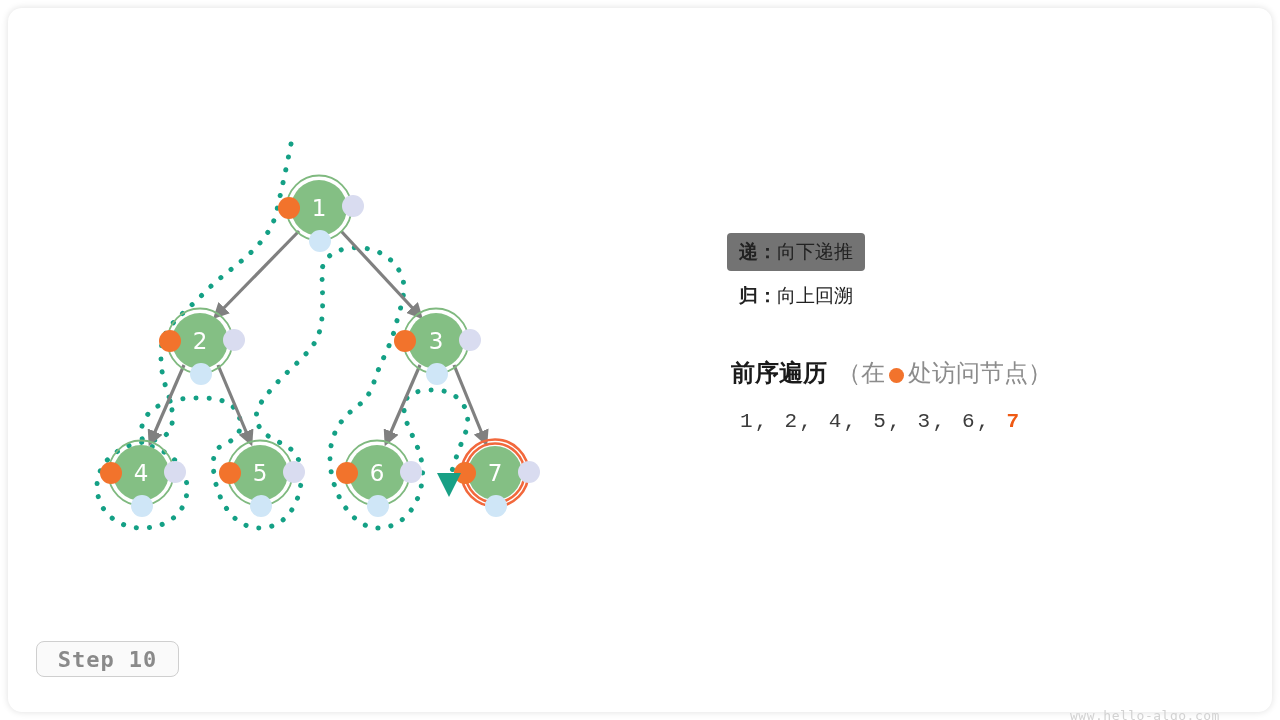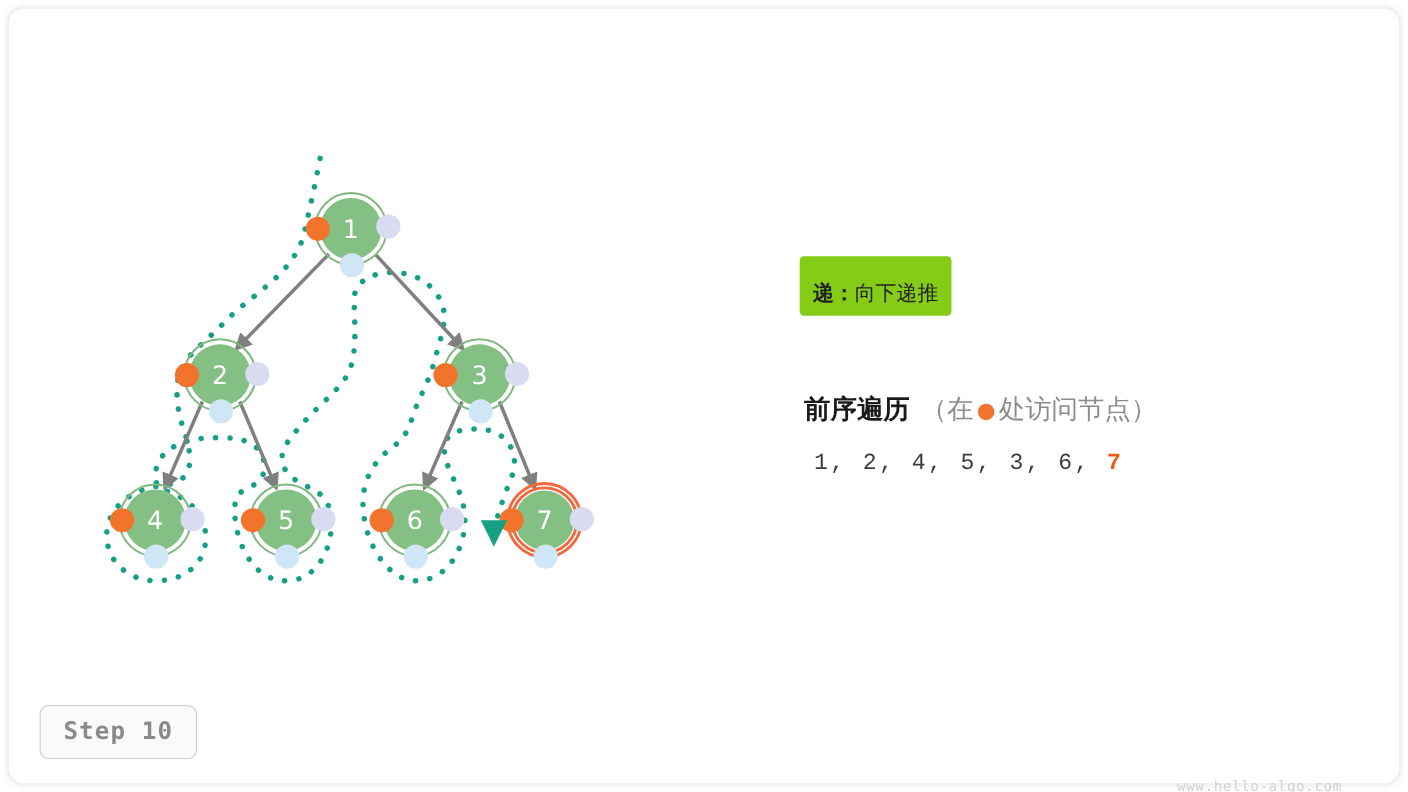--- a/index.html
+++ b/index.html
@@ -51,23 +51,23 @@
   .hint-row {
     font-family: "DejaVu Sans", sans-serif;
     font-size: 19px;
     color: #222222;
     line-height: 1;
     margin: 0 0 0 0;
     white-space: nowrap;
   }
   .hint-chip {
     display: inline-block;
-    background: #84cc16;
+    background: #737373;
     border-radius: 4px;
-    padding: 25px 12px 10px 12px;
+    padding: 9px 12px 10px 12px;
   }
   .hint-plain {
     display: inline-block;
     padding: 9px 12px 10px 12px;
   }
   .hint-key { font-weight: bold; }
 
   #traverse-head {
     position: absolute;
     left: 731px;
@@ -104,21 +104,21 @@
     color: #ef5a14;
     font-weight: bold;
   }
 
   
   #step-badge {
     position: absolute;
     left: 36px;
     top: 641px;
     width: 143px;
-    height: 49px;
+    height: 36px;
     border: 1px solid #cfcfcf;
     border-radius: 8px;
     background: #fafafa;
     box-sizing: border-box;
     display: flex;
     align-items: center;
     justify-content: center;
   }
   #step-badge span {
     font-family: "DejaVu Sans Mono", monospace;
@@ -266,20 +266,23 @@
       </g>
 
       <polygon points="437,473 461,473 449,497" fill="#18a085"></polygon>
     </g>
   </svg>
 
   <div id="panel">
     <div class="hint-row">
       <span class="hint-chip"><span class="hint-key">递：</span><span>向下递推</span></span>
     </div>
+    <div class="hint-row" style="margin-top:6px;">
+      <span class="hint-plain"><span class="hint-key">归：</span><span>向上回溯</span></span>
+    </div>
   </div>
 
   <div id="traverse-head">
     <span class="t-title">前序遍历</span><span class="t-paren" style="margin-left:10px;">（在</span><span class="inline-dot"></span><span class="t-paren">处访问节点）</span>
   </div>
 
   <div id="sequence">
     <span>1, 2, 4, 5, 3, 6, </span><span class="cur">7</span>
   </div>
 

